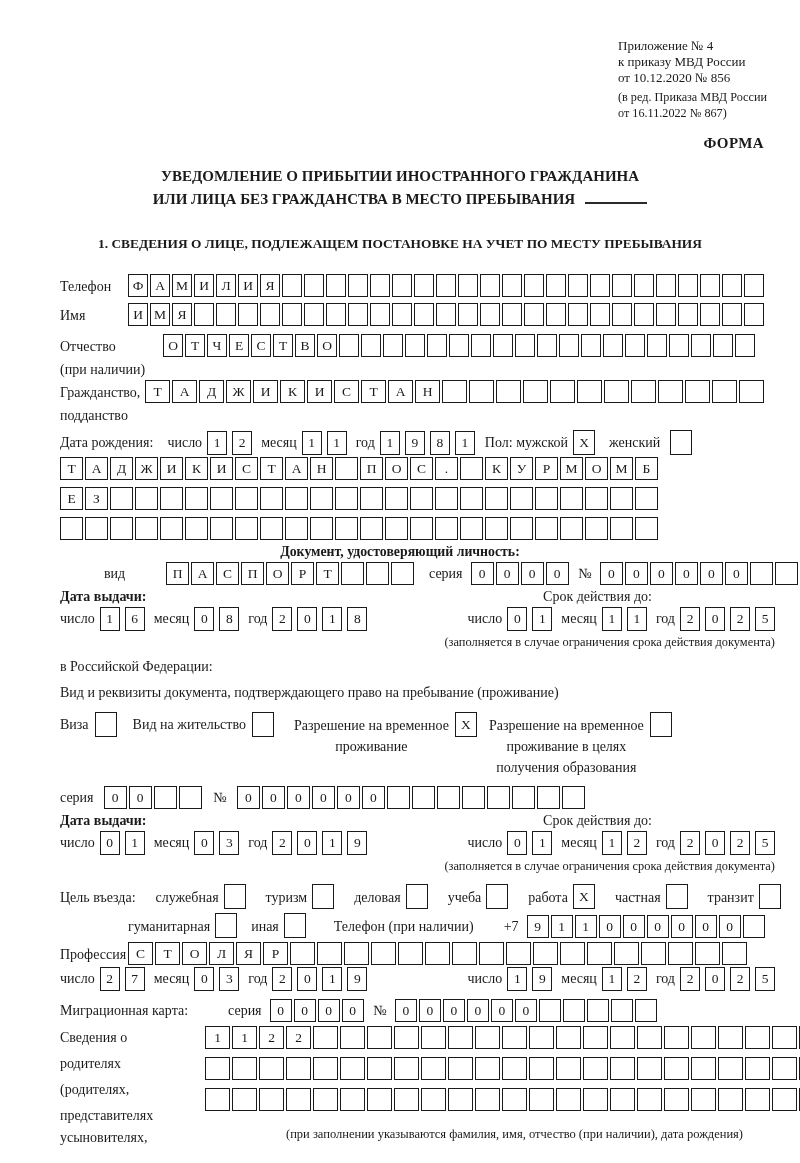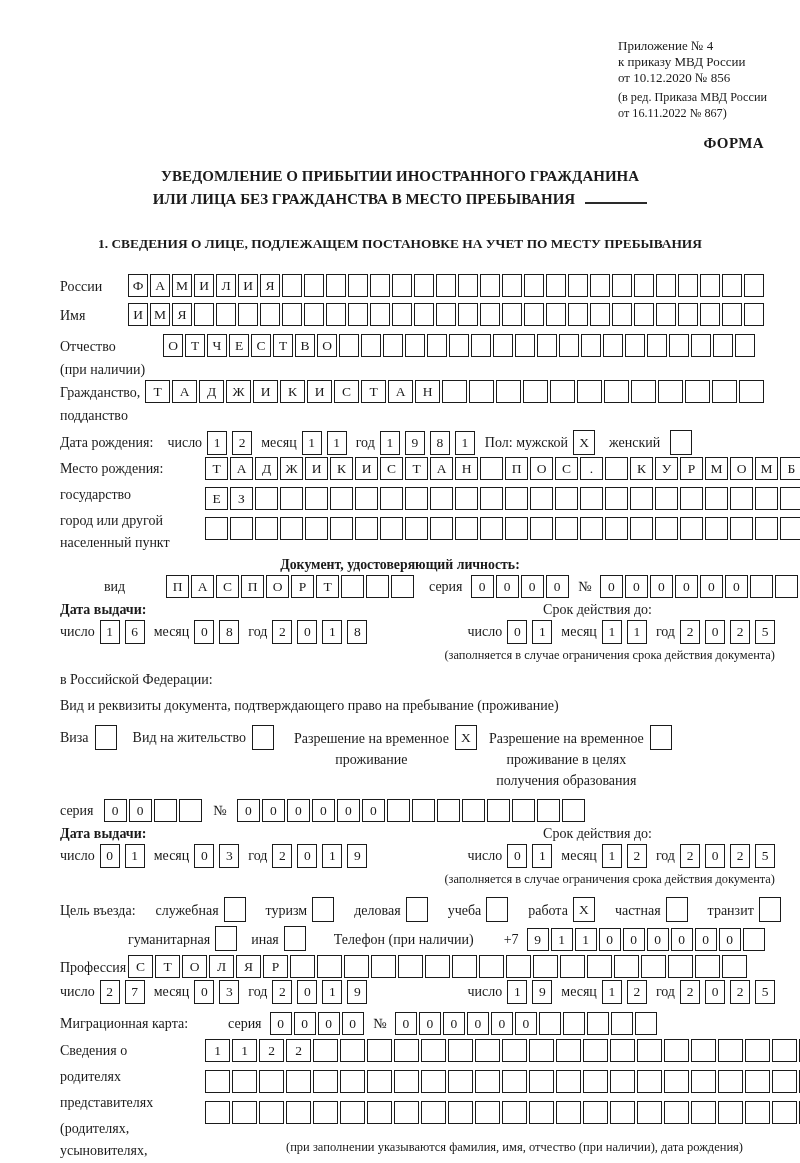--- a/index.html
+++ b/index.html
@@ -86,21 +86,21 @@
   <div class="forma">ФОРМА</div>
 
   <div class="title">
     <div>УВЕДОМЛЕНИЕ О ПРИБЫТИИ ИНОСТРАННОГО ГРАЖДАНИНА</div>
     <div><span>ИЛИ ЛИЦА БЕЗ ГРАЖДАНСТВА В МЕСТО ПРЕБЫВАНИЯ</span><span class="uline"></span></div>
   </div>
 
   <div class="sec-head">1. СВЕДЕНИЯ О ЛИЦЕ, ПОДЛЕЖАЩЕМ ПОСТАНОВКЕ НА УЧЕТ ПО МЕСТУ ПРЕБЫВАНИЯ</div>
 
   <div class="row" style="margin-top:22px;">
-    <span class="lbl lw68">России</span>
+    <span class="lbl lw68">Телефон</span>
     <span class="boxes">
         <span class="bx">Ф</span>
         <span class="bx">А</span>
         <span class="bx">М</span>
         <span class="bx">И</span>
         <span class="bx">Л</span>
         <span class="bx">И</span>
         <span class="bx">Я</span>
         <span class="bx"></span>
         <span class="bx"></span>
@@ -255,26 +255,20 @@
     <span class="boxes cbx" style="margin-left:5px;">
         <span class="bx">X</span>
       </span>
     <span class="lbl" style="padding-top:0;margin-left:14px;">женский</span>
     <span class="boxes cbx" style="margin-left:10px;">
         <span class="bx"></span>
       </span>
   </div>
 
   <div class="row mt2">
-    <span class="col lw145" style="flex:none; line-height:21px;">
-      <span class="lbl" style="padding-top:2px;">Место рождения:</span>
-      <span class="lbl" style="padding-top:6px;">государство</span>
-      <span class="lbl" style="padding-top:6px;">город или другой</span>
-      <span class="lbl" style="padding-top:2px;">населенный пункт</span>
-    </span>
     <span class="col gap7">
       <span class="boxes w23">
           <span class="bx">Т</span>
           <span class="bx">А</span>
           <span class="bx">Д</span>
           <span class="bx">Ж</span>
           <span class="bx">И</span>
           <span class="bx">К</span>
           <span class="bx">И</span>
           <span class="bx">С</span>
@@ -703,22 +697,22 @@
         <span class="bx"></span>
         <span class="bx"></span>
         <span class="bx"></span>
       </span>
   </div>
 
   <div class="row mt4">
     <span class="col lw145" style="flex:none;line-height:21px;">
       <span class="lbl" style="padding-top:2px;">Сведения о</span>
       <span class="lbl" style="padding-top:6px;">родителях</span>
+      <span class="lbl" style="padding-top:6px;">(родителях,</span>
       <span class="lbl" style="padding-top:6px;">представителях</span>
-      <span class="lbl" style="padding-top:6px;">(родителях,</span>
       <span class="lbl" style="padding-top:2px;">усыновителях,</span>
 
     </span>
     <span class="col gap8">
       <span class="boxes w25">
           <span class="bx">1</span>
           <span class="bx">1</span>
           <span class="bx">2</span>
           <span class="bx">2</span>
           <span class="bx"></span>

